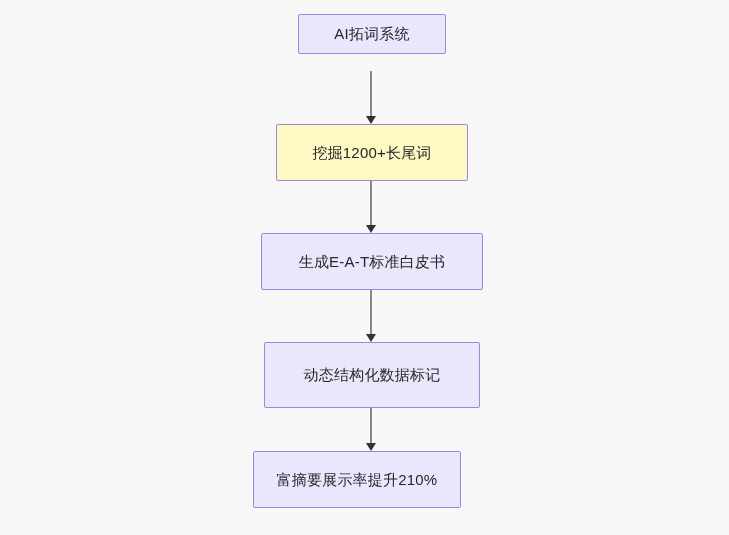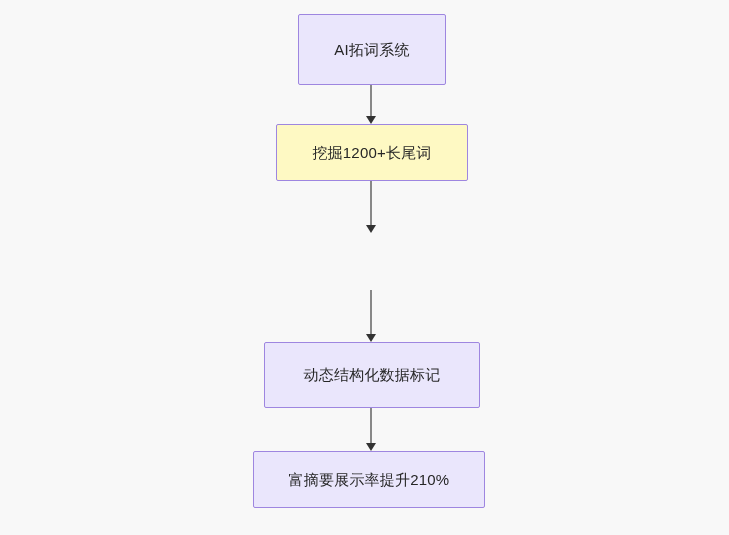--- a/index.html
+++ b/index.html
@@ -73,25 +73,28 @@
       <div class="edge-arrow" style="top: 44px; border-top-color: rgb(51, 51, 51);"></div>
     </div>
     <div class="edge" style="left: 370px; top: 290px; width: 2px; height: 52px;">
       <div class="edge-line" style="height: 44px;"></div>
       <div class="edge-arrow" style="top: 44px; border-top-color: rgb(51, 51, 51);"></div>
     </div>
     <div class="edge" style="left: 370px; top: 399px; width: 2px; height: 52px;">
       <div class="edge-line" style="height: 44px;"></div>
       <div class="edge-arrow" style="top: 44px; border-top-color: rgb(51, 51, 51);"></div>
     </div>
-    <div class="node" style="left: 298px; top: 14px; width: 148px; height: 71px; background: rgb(234, 230, 252); border-color: rgb(158, 134, 224);">
+    <div class="node" style="left: 298px; top: 14px; width: 148px; height: 40px; background: rgb(234, 230, 252); border-color: rgb(158, 134, 224);">
       <div class="node-label" style="color: rgb(38, 38, 38);">AI拓词系统</div>
     </div>
     <div class="node" style="left: 276px; top: 124px; width: 192px; height: 57px; background: #fef9c3; border-color: rgb(158, 134, 224);">
       <div class="node-label" style="color: rgb(38, 38, 38);">挖掘1200+长尾词</div>
     </div>
+    <div class="node" style="left: 261px; top: 233px; width: 222px; height: 57px; background: rgb(234, 230, 252); border-color: rgb(158, 134, 224);">
+      <div class="node-label" style="color: rgb(38, 38, 38);">生成E-A-T标准白皮书</div>
+    </div>
     <div class="node" style="left: 264px; top: 342px; width: 216px; height: 66px; background: rgb(234, 230, 252); border-color: rgb(158, 134, 224);">
       <div class="node-label" style="color: rgb(38, 38, 38);">动态结构化数据标记</div>
     </div>
-    <div class="node" style="left: 253px; top: 451px; width: 232px; height: 57px; background: rgb(234, 230, 252); border-color: rgb(158, 134, 224);">
+    <div class="node" style="left: 253px; top: 451px; width: 208px; height: 57px; background: rgb(234, 230, 252); border-color: rgb(158, 134, 224);">
       <div class="node-label" style="color: rgb(38, 38, 38);">富摘要展示率提升210%</div>
     </div>
   </div>
 
 </body></html>

